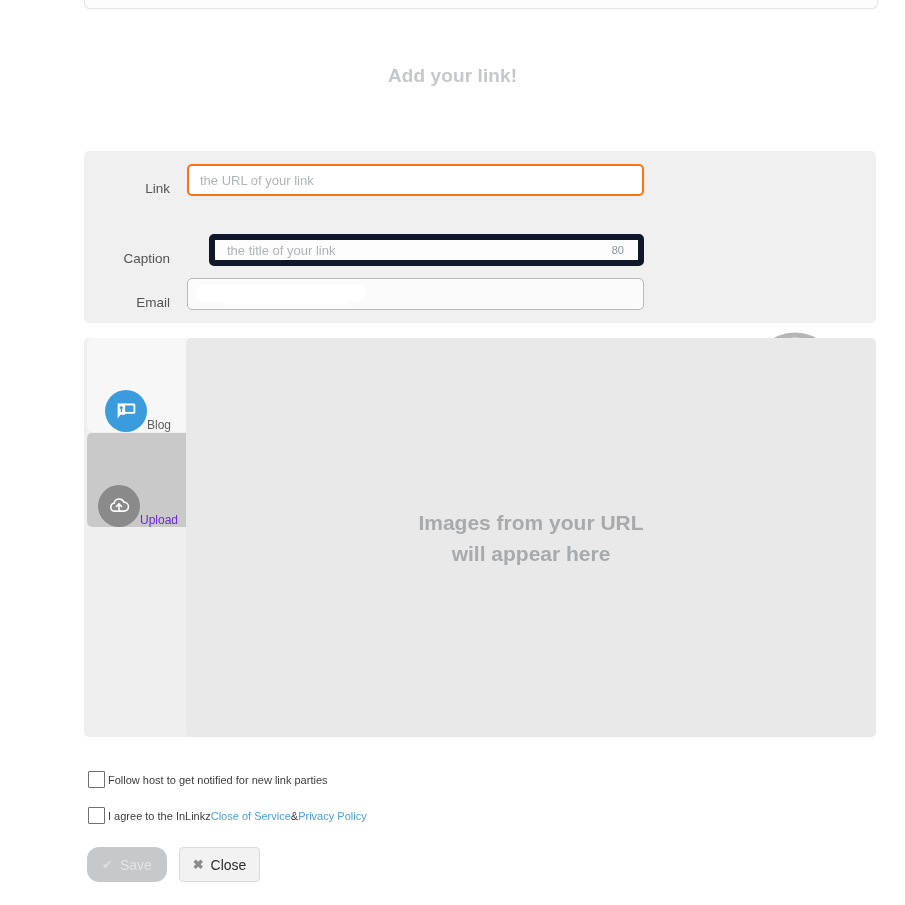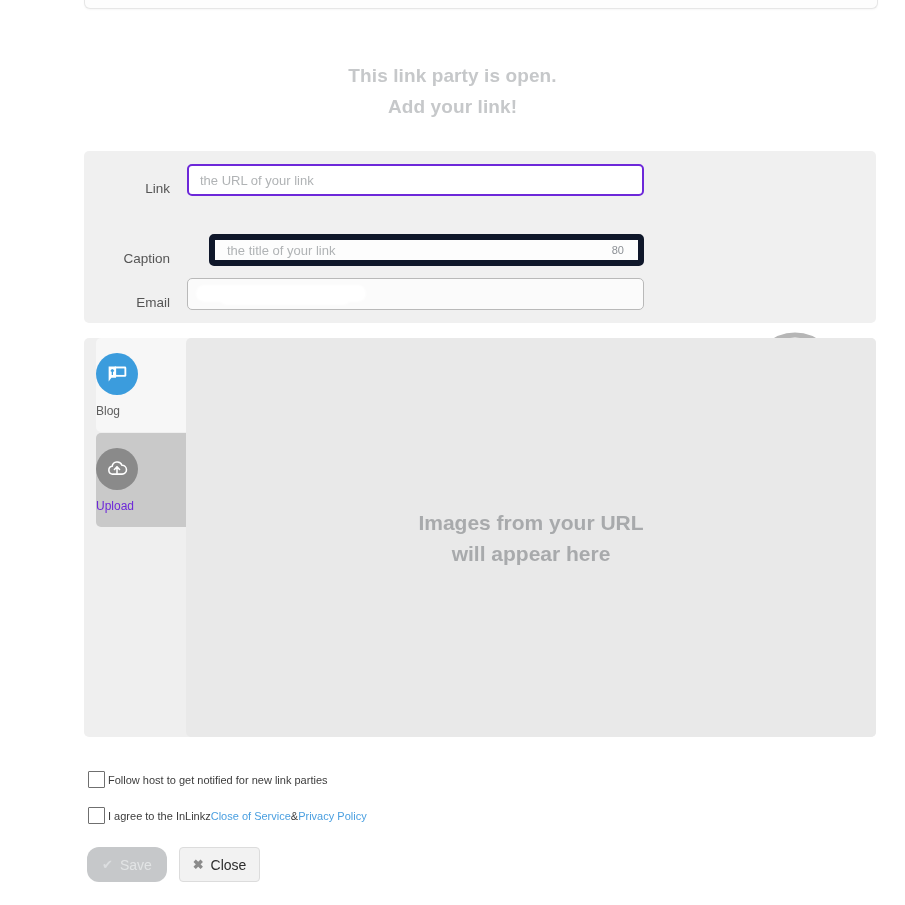--- a/index.html
+++ b/index.html
@@ -80,21 +80,21 @@
     height: 32px;
     box-sizing: border-box;
     border-radius: 5px;
     background: #ffffff;
     display: flex;
     align-items: center;
     padding: 0 12px;
     font-size: 13px;
   }
   .field-input.focused {
-    border: 2px solid #6d28d9;
+    border: 2px solid #f97316;
     padding: 0 11px;
   }
   .field-input.plain {
     border: 6px solid #0f172a;
     background: #fdfdfd;
   }
   .field-input.bordered {
     border: 1px solid #b9b9b9;
     background: #fbfbfb;
   }
@@ -168,28 +168,28 @@
     left: 84px;
     top: 338px;
     width: 792px;
     height: 399px;
     background: #efefef;
     border-radius: 5px;
   }
 
   .tab {
     position: absolute;
-    left: 12px;
+    left: 3px;
     width: 102px;
     height: 94px;
     border-top-left-radius: 5px;
     border-bottom-left-radius: 5px;
     display: flex;
-    flex-direction: column;
-    align-items: flex-start;
+    flex-direction: row;
+    align-items: flex-end;
     justify-content: center;
   }
   .tab-blog {
     top: 0;
     background: #f7f7f7;
   }
   .tab-upload {
     top: 95px;
     background: #c9c9c9;
   }
@@ -294,21 +294,20 @@
   }
   .btn-save .glyph  { color: #dcdee0; }
   .btn-close .glyph { color: #8b8b8b; font-weight: bold; }
 </style>
 </head>
 <body>
 
 <div class="top-panel-edge"></div>
 
 <div class="headline">
-  <span class="line">This link party is open.</span>
   <span class="line">Add your link!</span>
 </div>
 
 <div class="form-panel">
 
   <div class="field-row row-link">
     <div class="field-label">Link</div>
     <div class="field-input focused">
       <span class="placeholder">the URL of your link</span>
     </div>

